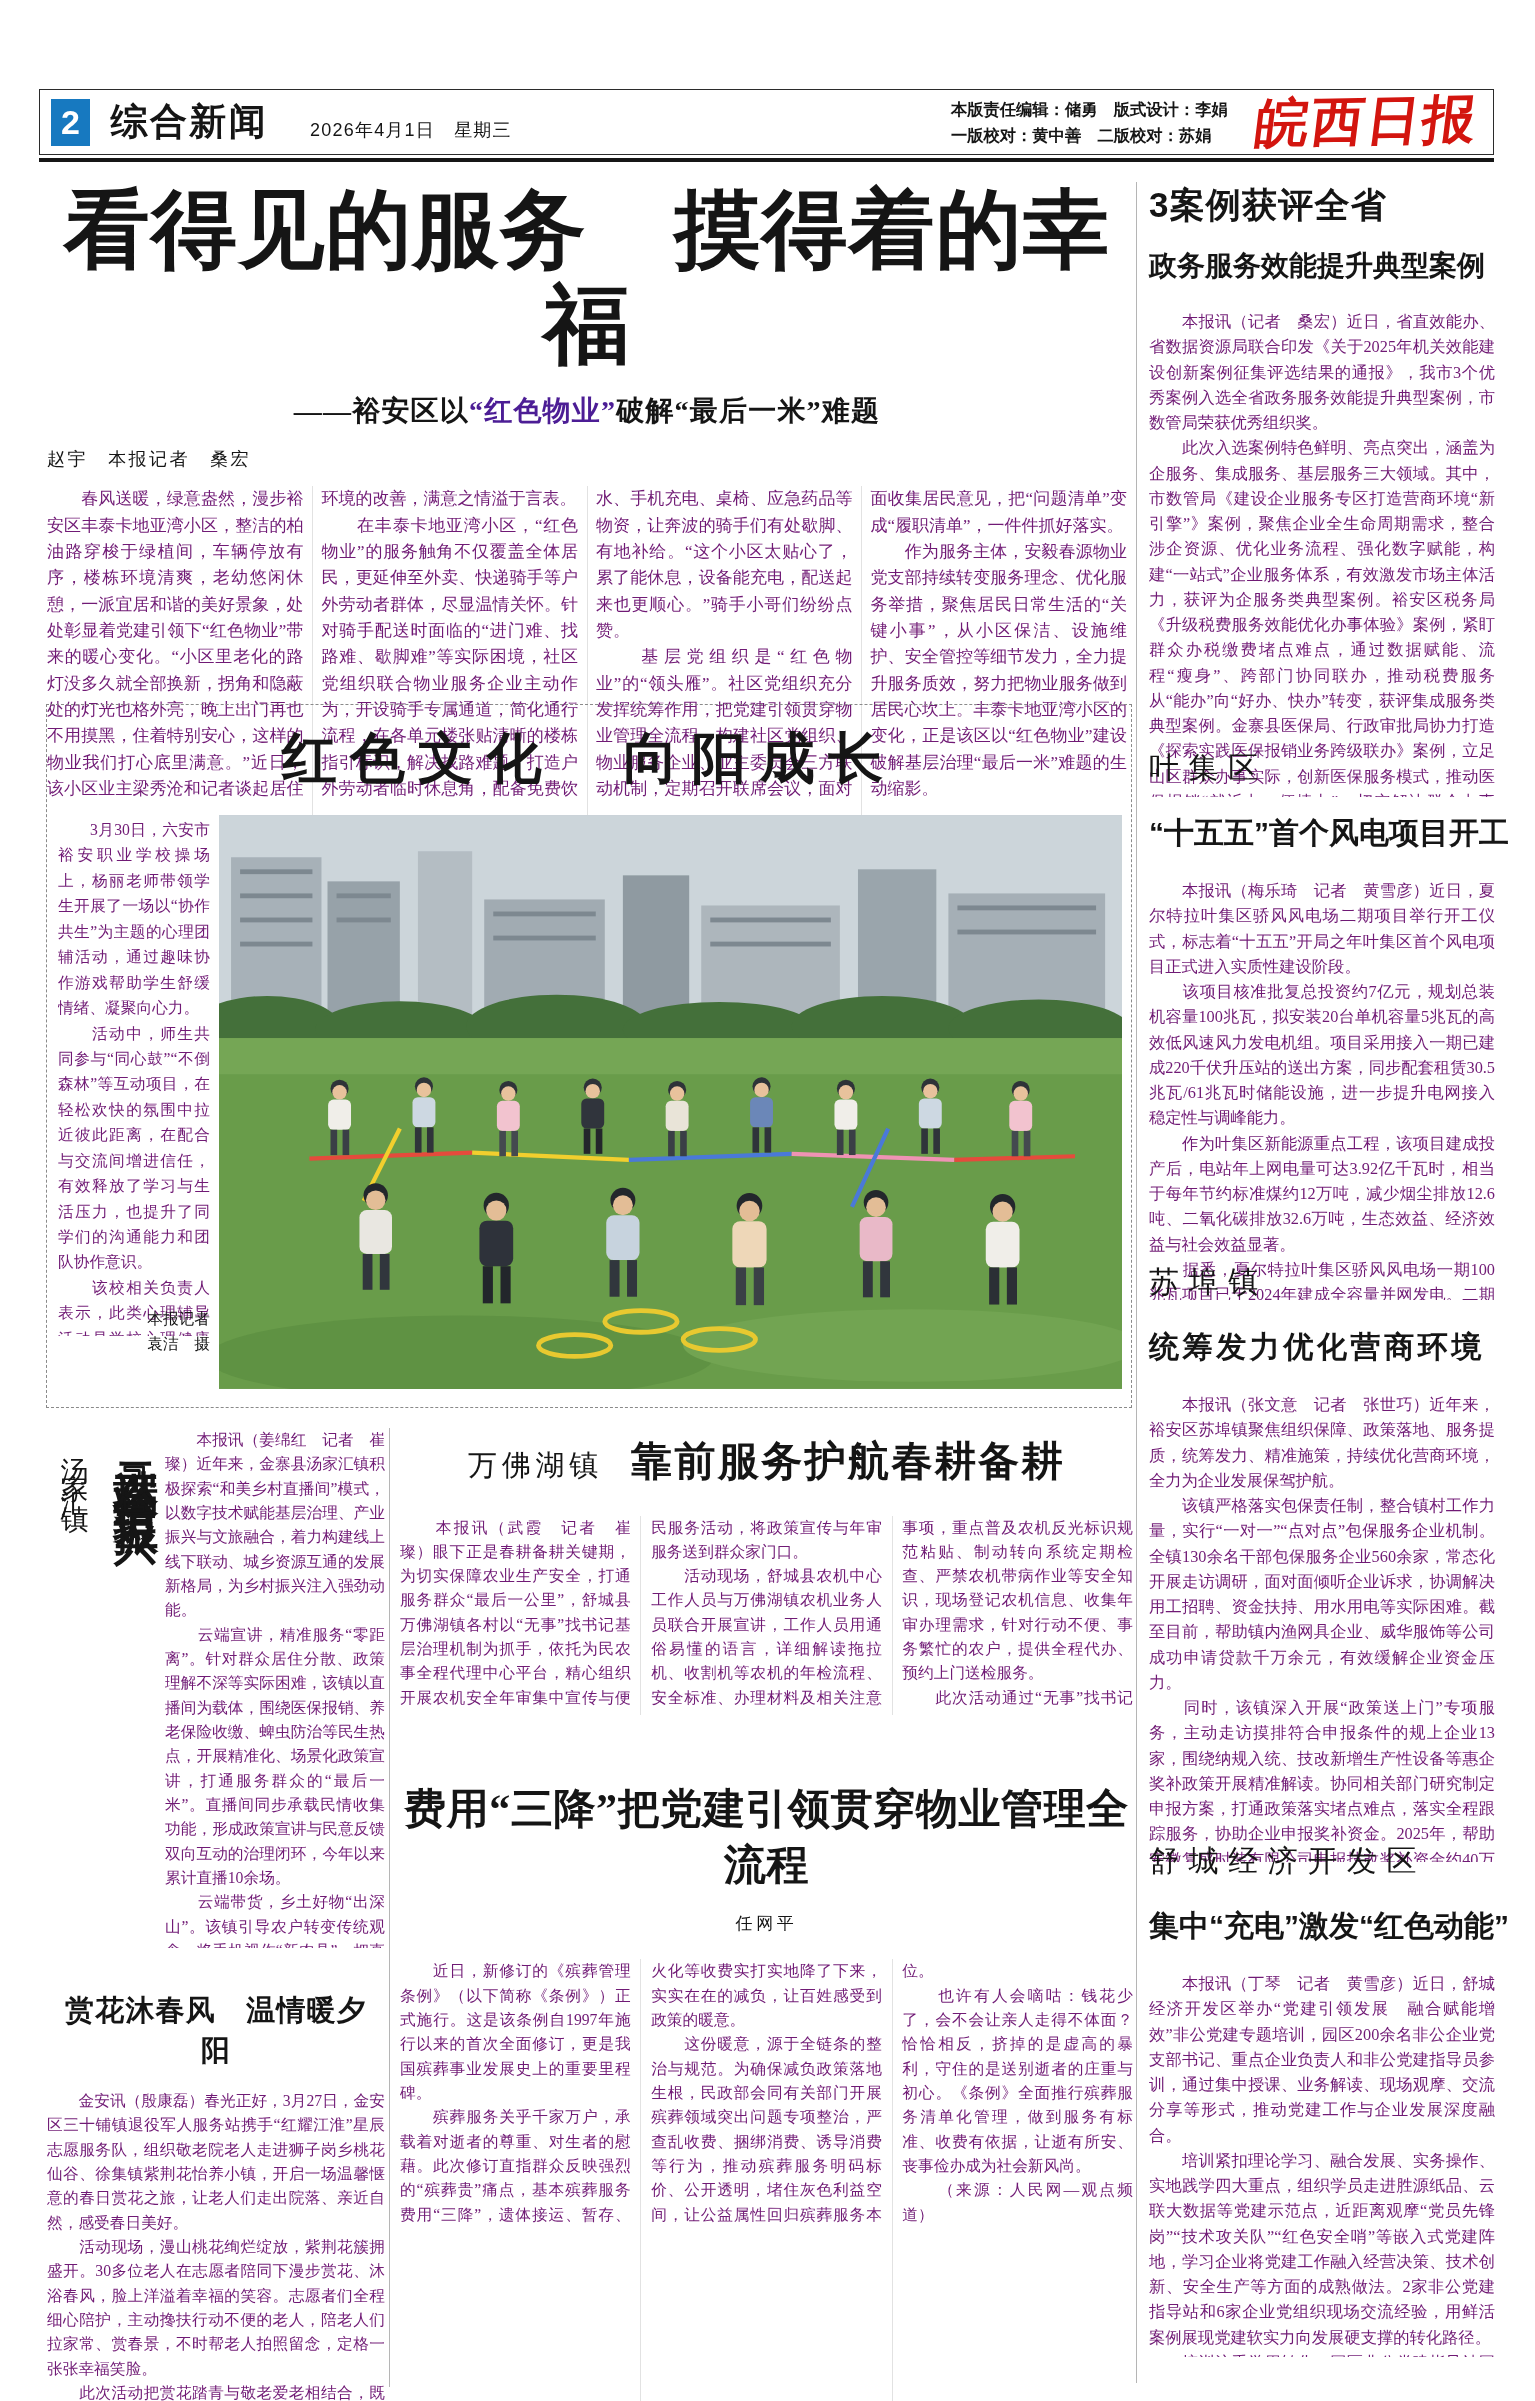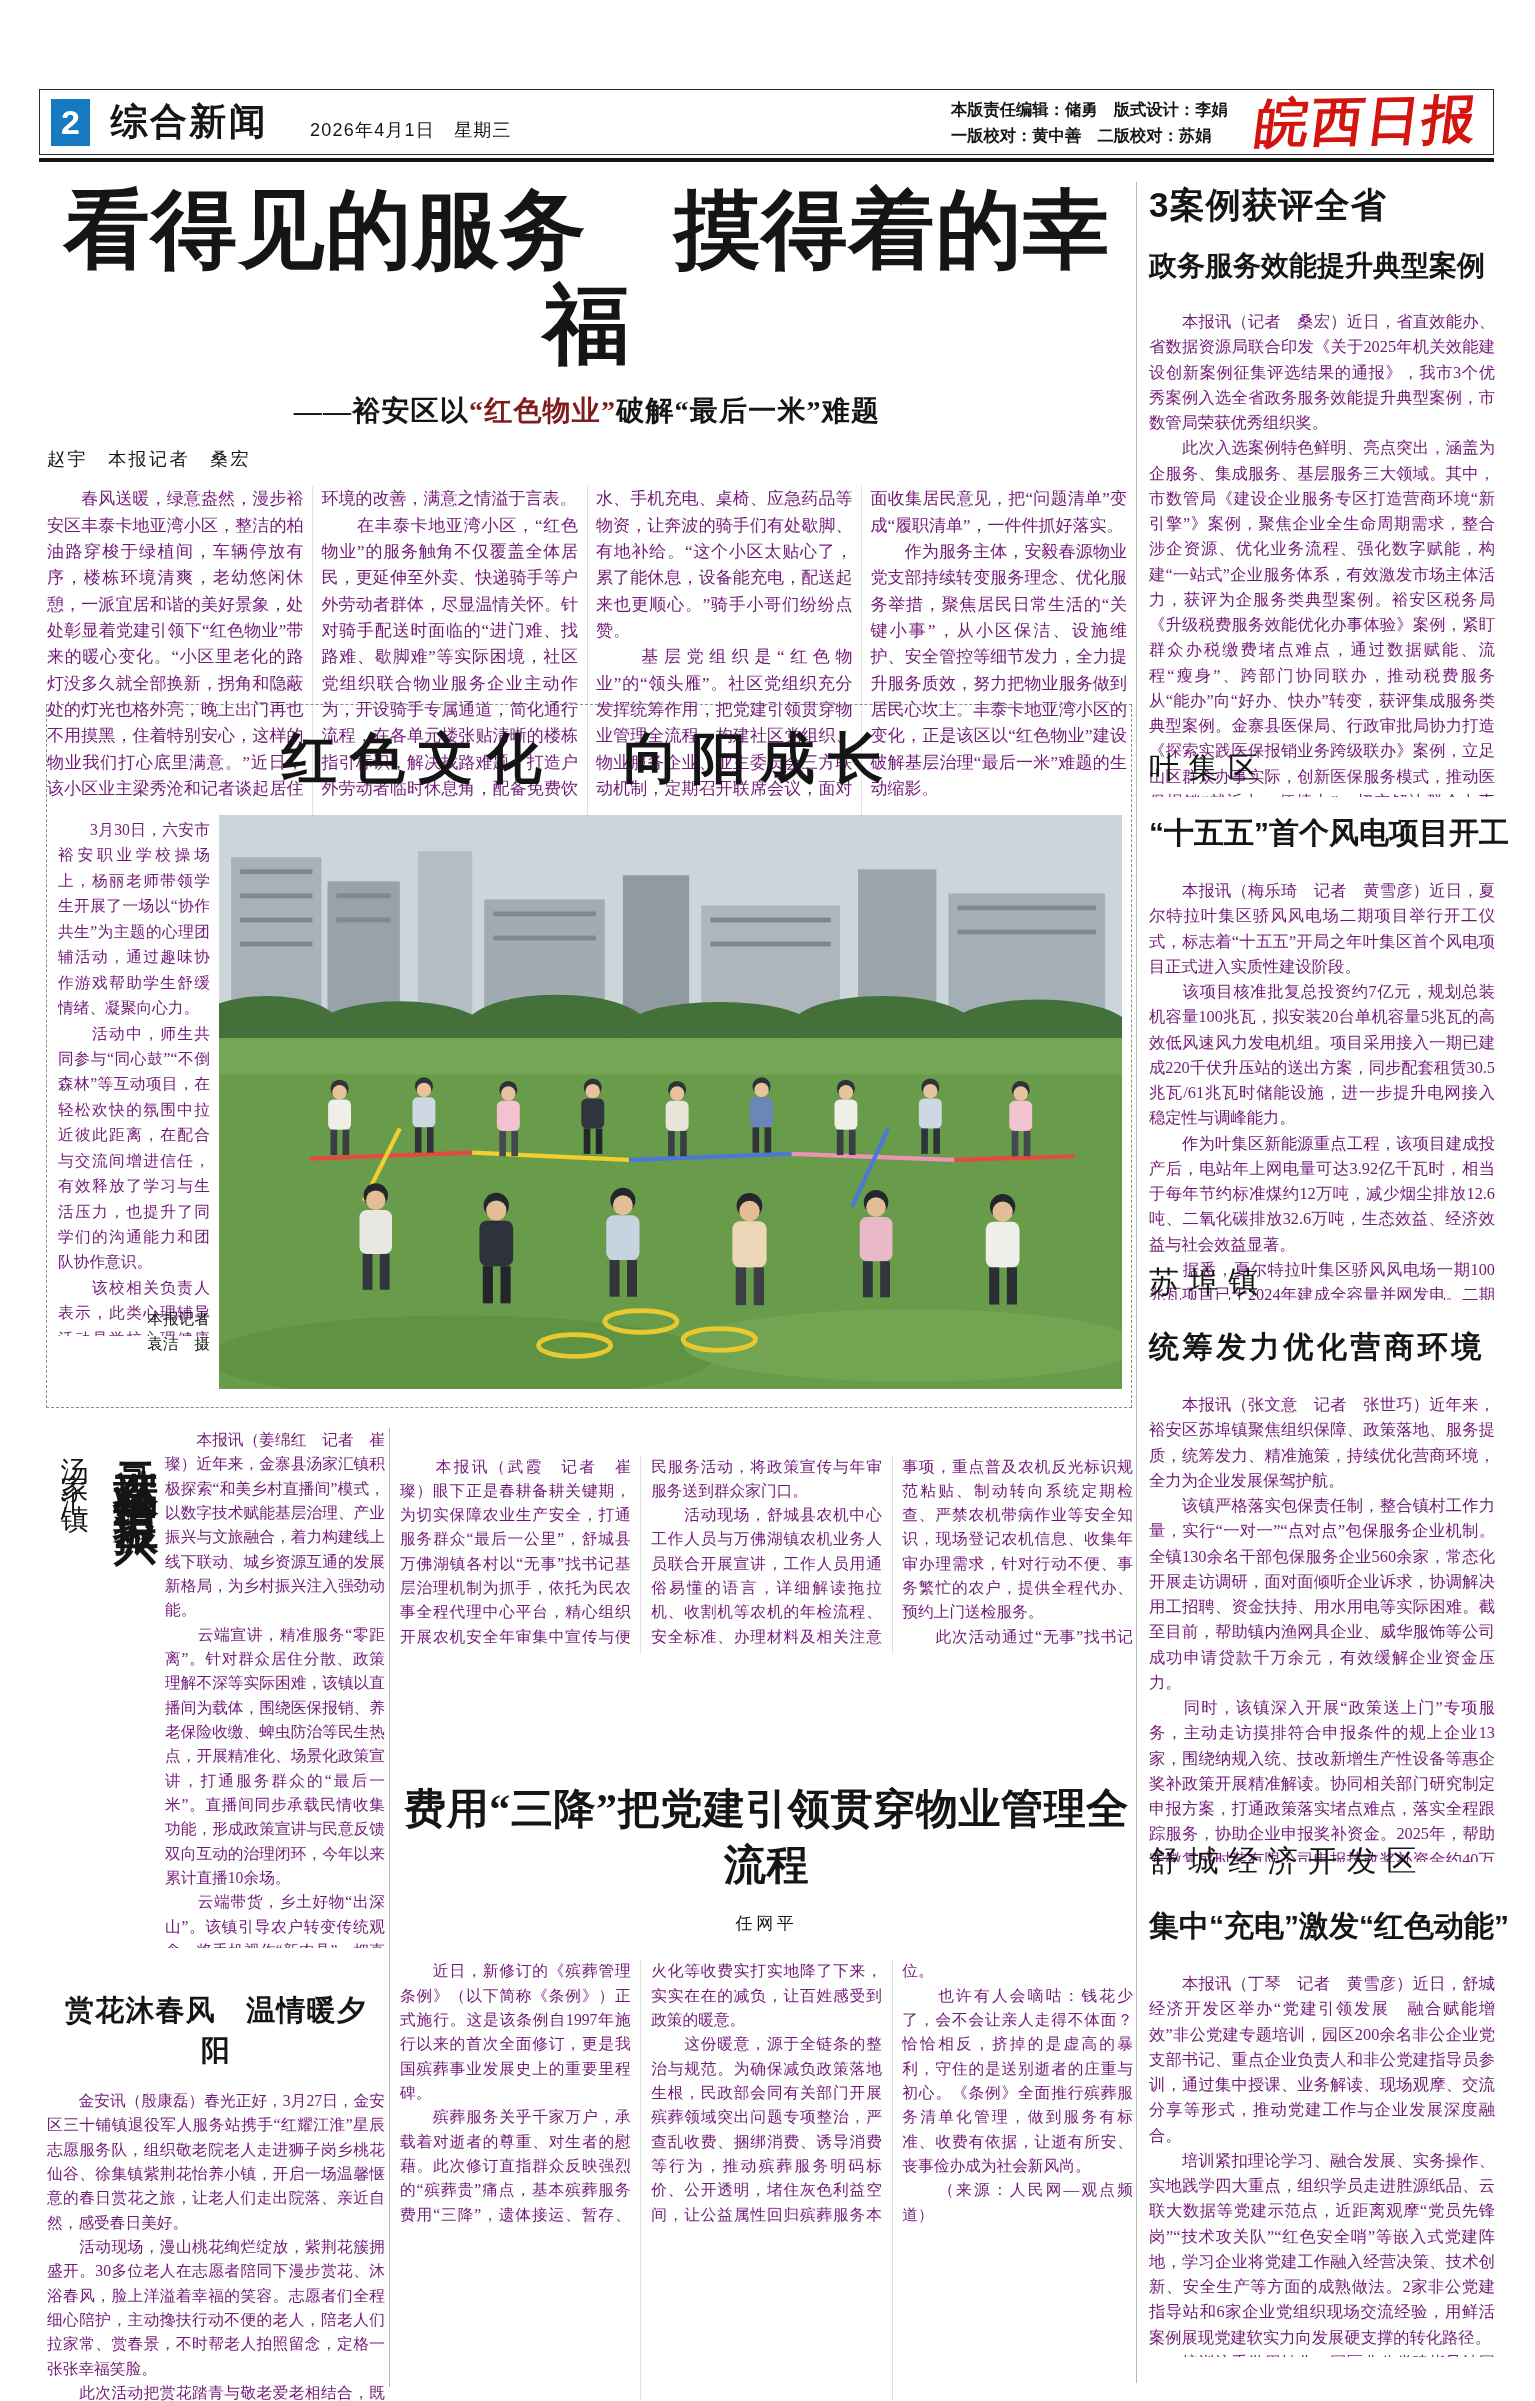--- a/index.html
+++ b/index.html
@@ -18,21 +18,21 @@
        transform:skewX(-8deg) rotate(-1deg);margin-right:15.7px;letter-spacing:2.4px;}
   .hdr-rule{position:absolute;left:39px;top:158px;width:1455px;height:3.6px;background:#161616;}
   
   .bodytext{white-space:pre-line;text-align:justify;line-height:1.55;color:#701a75;}
   .kicker{font-family:"Liberation Serif",serif;letter-spacing:6px;}
   
   .lead{position:absolute;left:47px;top:176px;width:1080px;}
   .lead h1{margin:6px 0 0 0;text-align:center;font-family:"Liberation Sans",sans-serif;
        font-size:86px;letter-spacing:1.2px;line-height:1.1;}
   .lead .sub{text-align:center;font-size:28px;margin-top:20.5px;font-weight:bold;letter-spacing:1.2px;}
-  .lead .sub .red{color:#7f1d1d;}
+  .lead .sub .red{color:#4c1d95;}
   .lead .by{text-align:left;font-size:18px;margin-top:17px;letter-spacing:2.4px;}
   .lead .bd{margin-top:15.7px;height:330px;column-count:4;column-gap:18px;column-rule:0.6px solid #e2e2e2;
        font-size:17px;overflow:hidden;}
   
   .vrule{position:absolute;background:#b5b5b5;width:1.2px;}
   .sidebar{position:absolute;left:1149px;top:182px;width:346px;height:2204px;}
   .sb{position:absolute;left:0;width:346px;}
   .sb .h1a{font-family:"Liberation Sans",sans-serif;font-weight:bold;font-size:35px;letter-spacing:1.2px;}
   .sb .h1b{font-family:"Liberation Sans",sans-serif;font-weight:bold;font-size:28px;margin-top:18px;white-space:nowrap;}
   .sb .kick{font-size:30px;letter-spacing:9.6px;}
@@ -329,20 +329,24 @@
     <div class="shang">
       <h2>赏花沐春风　温情暖夕阳</h2>
       <div class="bd bodytext">　　金安讯（殷康磊）春光正好，3月27日，金安区三十铺镇退役军人服务站携手“红耀江淮”星辰志愿服务队，组织敬老院老人走进狮子岗乡桃花仙谷、徐集镇紫荆花怡养小镇，开启一场温馨惬意的春日赏花之旅，让老人们走出院落、亲近自然，感受春日美好。
 　　活动现场，漫山桃花绚烂绽放，紫荆花簇拥盛开。30多位老人在志愿者陪同下漫步赏花、沐浴春风，脸上洋溢着幸福的笑容。志愿者们全程细心陪护，主动搀扶行动不便的老人，陪老人们拉家常、赏春景，不时帮老人拍照留念，定格一张张幸福笑脸。
 　　此次活动把赏花踏青与敬老爱老相结合，既让老人们在大自然中放松身心、愉悦心情，也营造了尊老敬老助老的浓厚氛围，让温情常伴夕阳红。</div>
     </div>
   </div>
 
   <div class="middle">
     <div class="wanfo">
+      <div class="hrow">
+        <span class="kick kicker">万佛湖镇</span>
+        <span class="hl">靠前服务护航春耕备耕</span>
+      </div>
       <div class="bd bodytext">　　本报讯（武霞　记者　崔璨）眼下正是春耕备耕关键期，为切实保障农业生产安全，打通服务群众“最后一公里”，舒城县万佛湖镇各村以“无事”找书记基层治理机制为抓手，依托为民农事全程代理中心平台，精心组织开展农机安全年审集中宣传与便民服务活动，将政策宣传与年审服务送到群众家门口。
 　　活动现场，舒城县农机中心工作人员与万佛湖镇农机业务人员联合开展宣讲，工作人员用通俗易懂的语言，详细解读拖拉机、收割机等农机的年检流程、安全标准、办理材料及相关注意事项，重点普及农机反光标识规范粘贴、制动转向系统定期检查、严禁农机带病作业等安全知识，现场登记农机信息、收集年审办理需求，针对行动不便、事务繁忙的农户，提供全程代办、预约上门送检服务。
 　　此次活动通过“无事”找书记机制靠前服务、农事代理中心全程代办的模式，既普及了农机安全法规，又简化了农机年审办理流程，有效提升了农户的安全意识和办事便利度，活动中受检农机合格率达100%。</div>
     </div>
     <div class="funeral">
       <div class="hl">费用“三降”把党建引领贯穿物业管理全流程</div>
       <div class="by">任网平</div>
       <div class="bd bodytext">　　近日，新修订的《殡葬管理条例》（以下简称《条例》）正式施行。这是该条例自1997年施行以来的首次全面修订，更是我国殡葬事业发展史上的重要里程碑。
 　　殡葬服务关乎千家万户，承载着对逝者的尊重、对生者的慰藉。此次修订直指群众反映强烈的“殡葬贵”痛点，基本殡葬服务费用“三降”，遗体接运、暂存、火化等收费实打实地降了下来，实实在在的减负，让百姓感受到政策的暖意。
 　　这份暖意，源于全链条的整治与规范。为确保减负政策落地生根，民政部会同有关部门开展殡葬领域突出问题专项整治，严查乱收费、捆绑消费、诱导消费等行为，推动殡葬服务明码标价、公开透明，堵住灰色利益空间，让公益属性回归殡葬服务本位。

